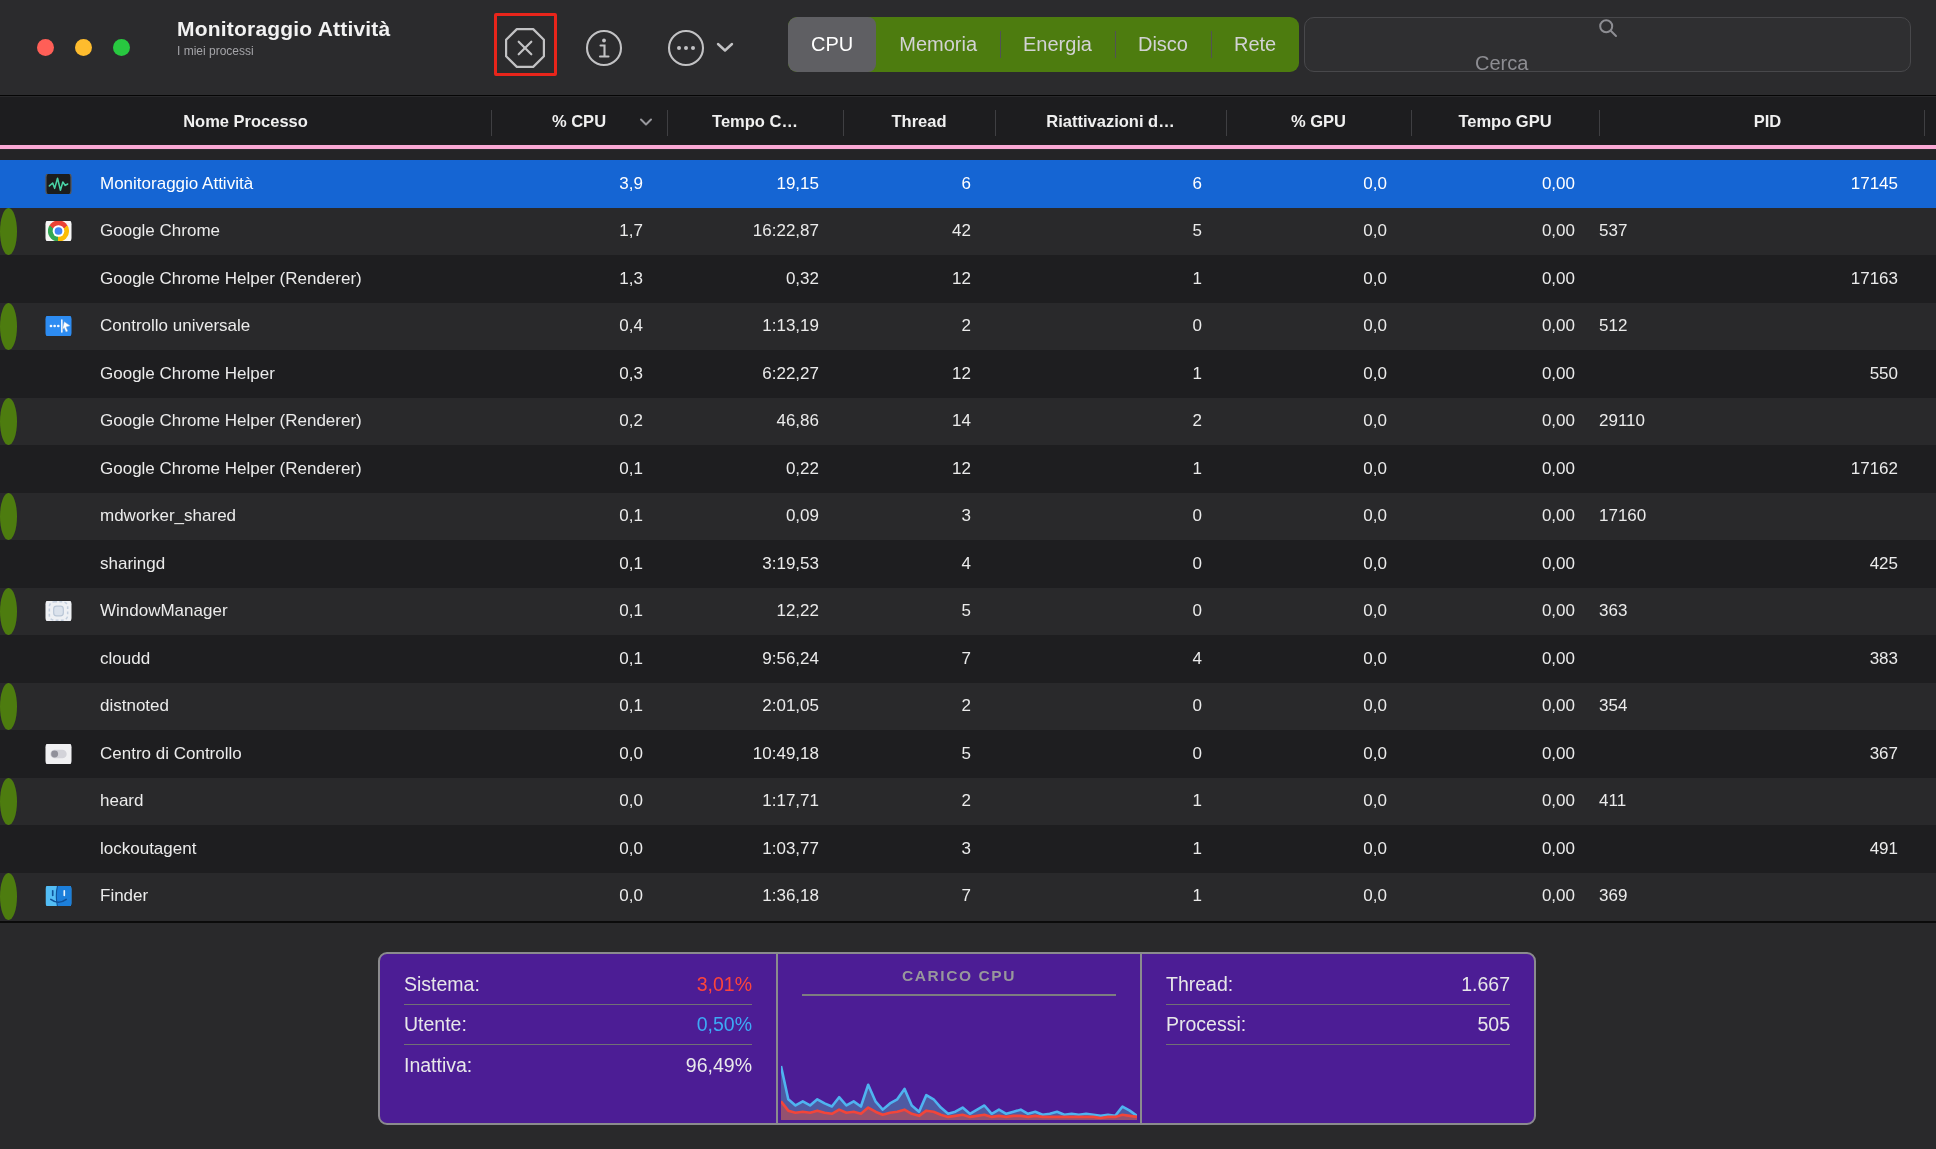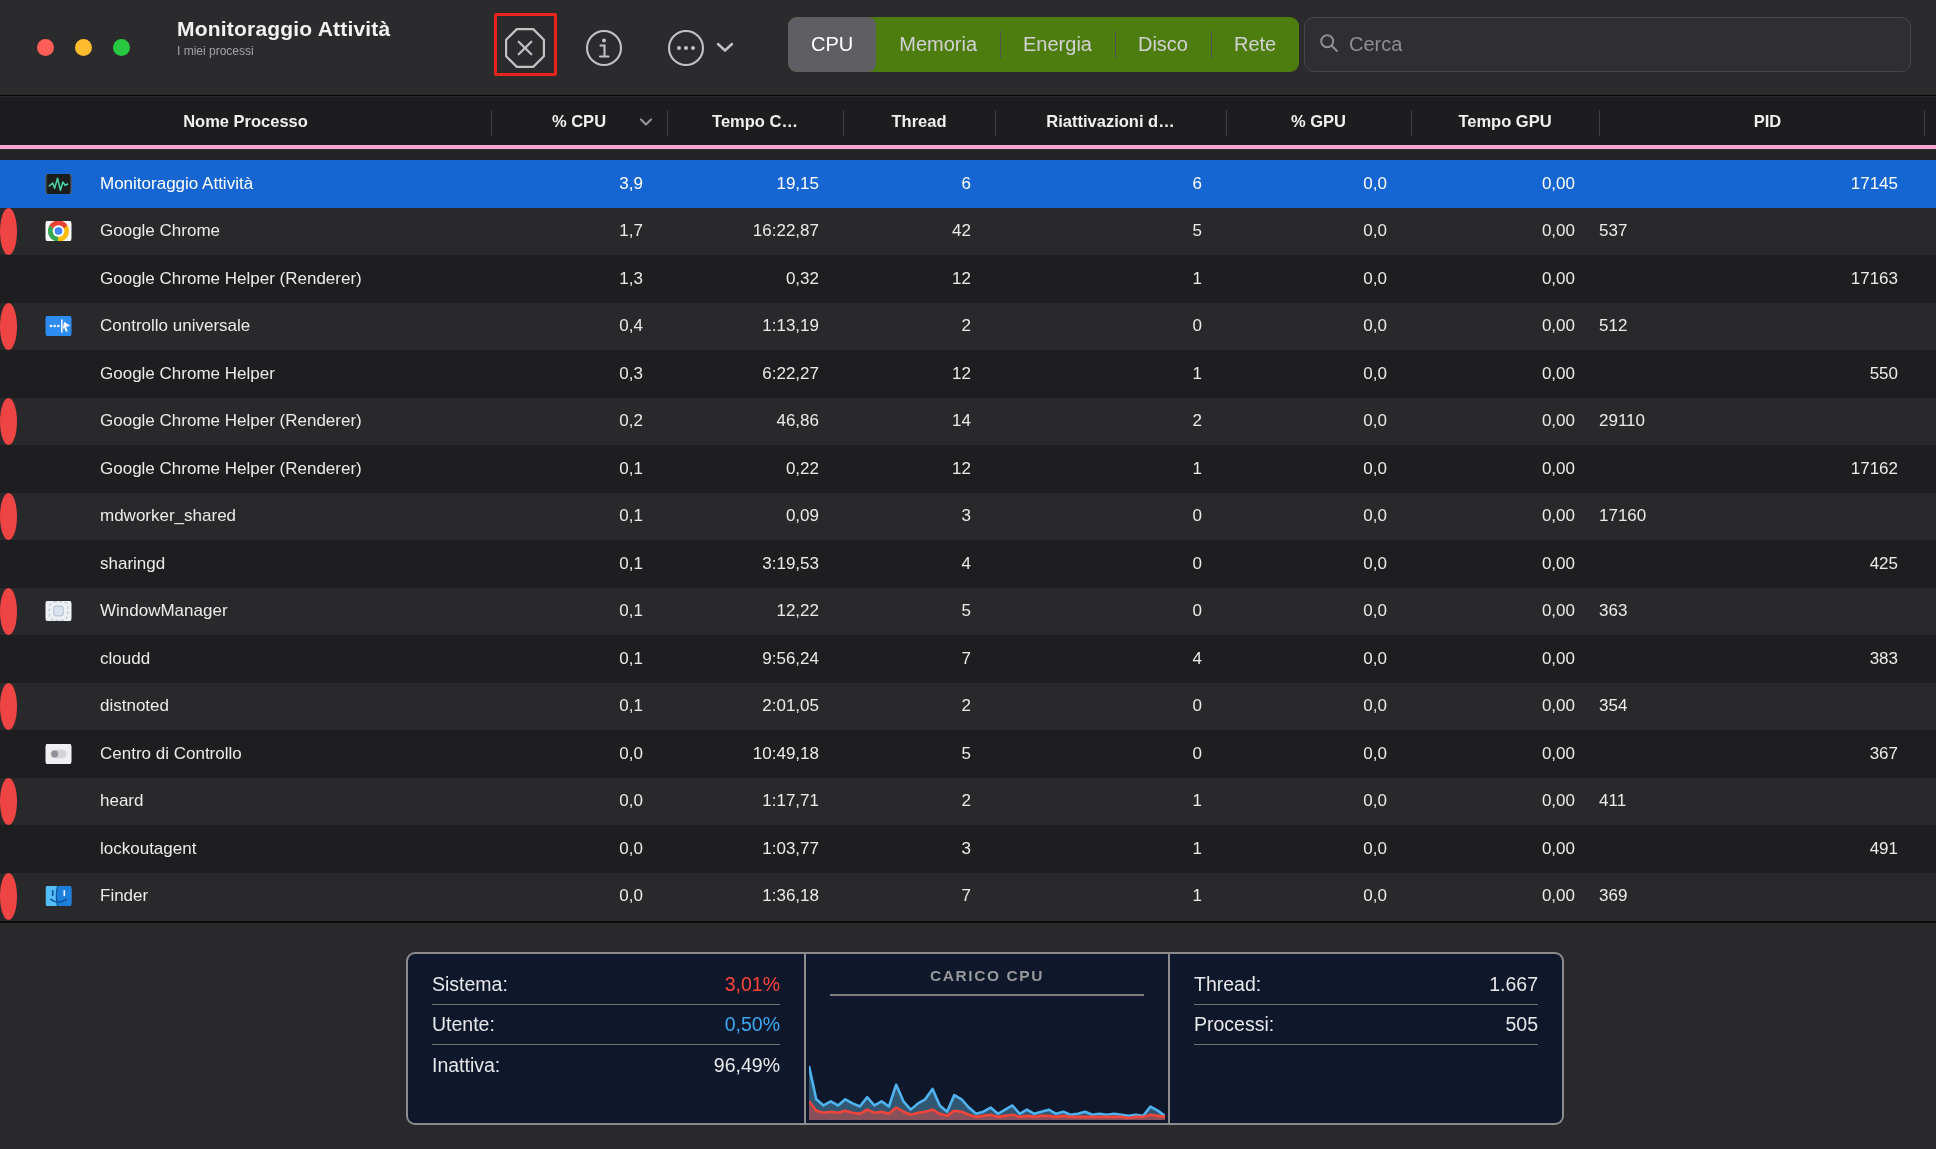--- a/index.html
+++ b/index.html
@@ -46,21 +46,21 @@
   }
   .segment.selected { background:#5f5f63; border-radius:8px; color:#ffffff; }
   .segment:not(.selected) + .segment:not(.selected)::before {
     content:""; position:absolute; left:0; top:14px; bottom:14px; width:1px; background:#525255;
   }
 
   
   .search-field {
     position:absolute; left:1304px; top:17px; width:607px; height:55px;
     border:1.5px solid #48484b; border-radius:10px; background:#2f2f31;
-    display:flex; align-items:center; padding:0 14px; gap:10px;
+    display:flex; align-items:center; padding:0 14px; gap:10px;flex-direction:column;
   }
   .search-field input {
     flex:1; background:transparent; border:none; outline:none;
     font-size:20px; color:#e8e8e8; font-family:inherit;
   }
   .search-field input::placeholder { color:#8d8d92; }
 
   
   .table-header {
     position:absolute; top:97px; left:0; right:0; height:52px;
@@ -74,35 +74,35 @@
 
   
   .prelist-strip { position:absolute; top:150px; left:0; right:0; height:10px; background:#242426; }
   .rows { position:absolute; top:160px; left:0; right:0; }
   .row {
     height:47.5px; display:grid;
     grid-template-columns:491px 176px 176px 152px 231px 185px 188px 1fr;
     align-items:center; font-size:17px; color:#ebebeb;
   }
   .row.dark  { background:#1e1e20; }
-  .row.light { background:#ef4444; }
+  .row.light { background:#4d7c0f; }
   .row.selected { background:#1565d3; color:#ffffff; }
   .cell-name { position:relative; padding-left:100px; white-space:nowrap; overflow:hidden; }
   .row-icon { position:absolute; left:45px; top:50%; transform:translateY(-50%); width:27px; height:27px; }
   .num { text-align:right; padding-right:24px; font-variant-numeric:tabular-nums; }
   .num.pid { padding-right:38px; }
 
   
   .footer {
     position:absolute; top:921px; left:0; right:0; bottom:0;
     background:#29292b; border-top:2px solid #0b0b0b;
   }
   .stats-group {
-    position:absolute; left:406px; top:29px; width:1158px; height:173px;
-    border:2px solid #8b8b8e; border-radius:9px; display:flex; background:#0f172a;
+    position:absolute; left:378px; top:29px; width:1158px; height:173px;
+    border:2px solid #8b8b8e; border-radius:9px; display:flex; background:#4c1d95;
   }
   .stats-panel { position:relative; }
   .stats-left  { width:396px; }
   .stats-chart { width:366px; border-left:2px solid #8b8b8e; border-right:2px solid #8b8b8e; }
   .stats-right { flex:1;text-align:center; }
   .stat-row {
     position:relative; height:40px; margin:0 24px;
     display:flex; align-items:center; justify-content:space-between;
     font-size:19.5px; color:#e7e7e9;
   }

